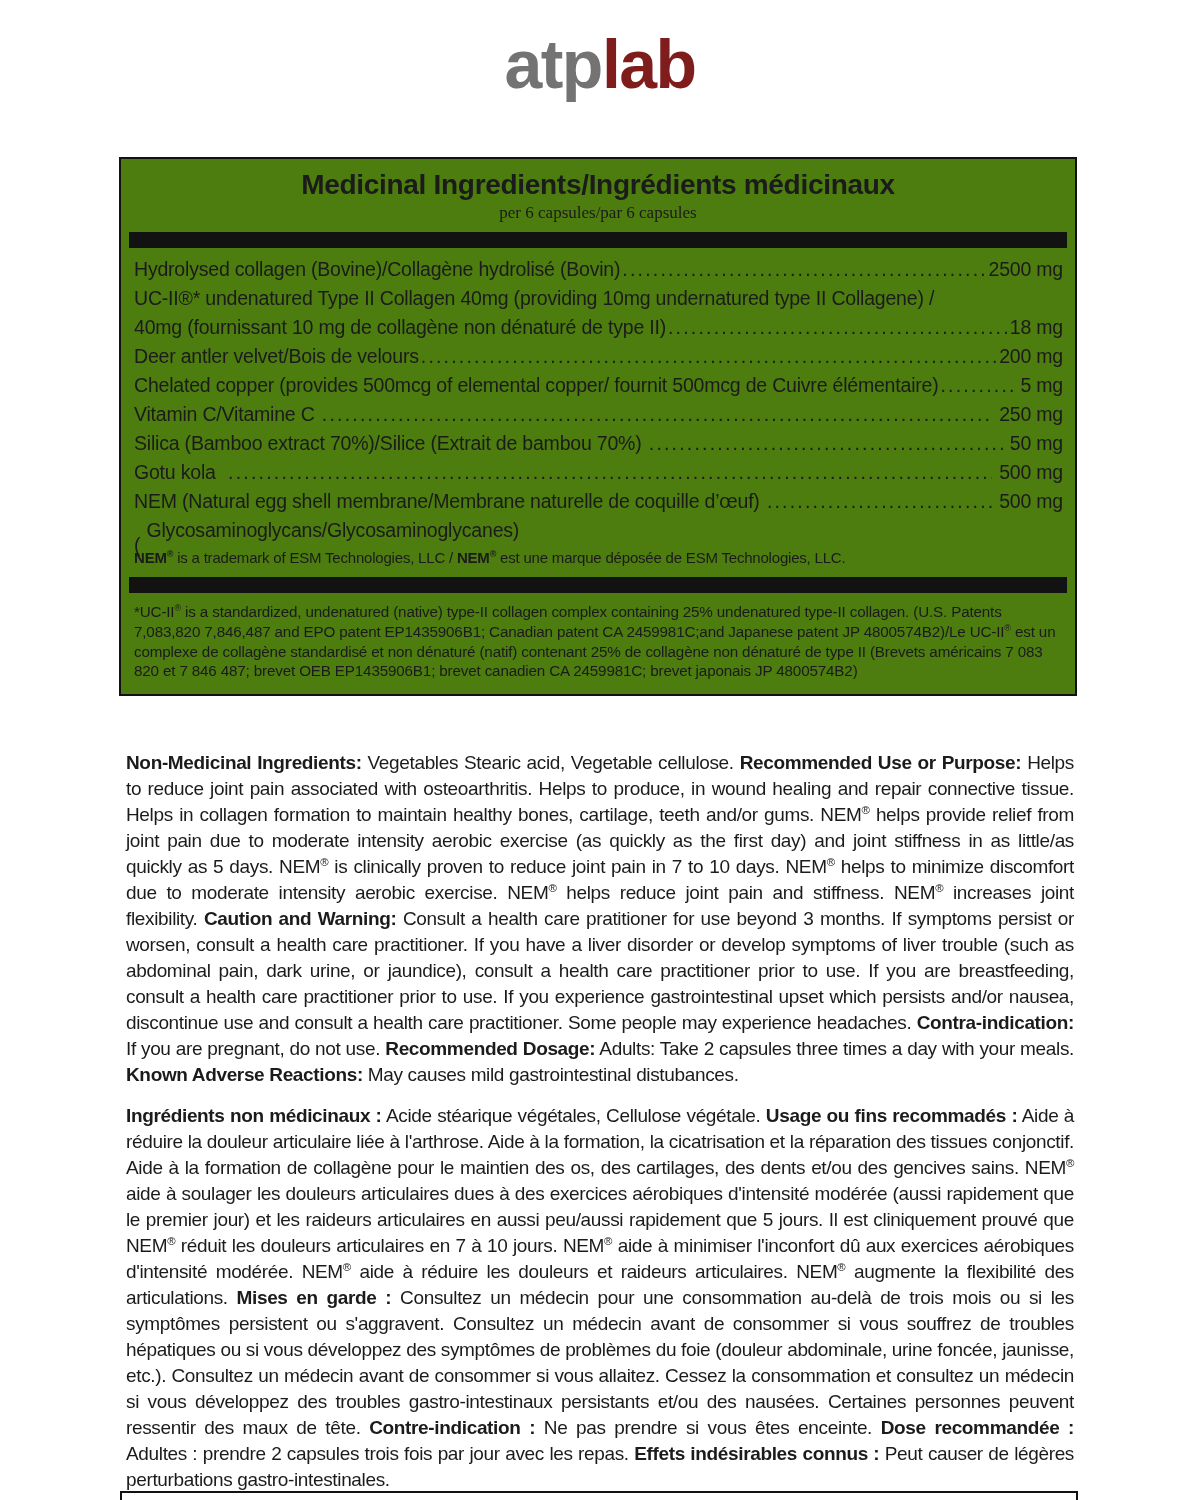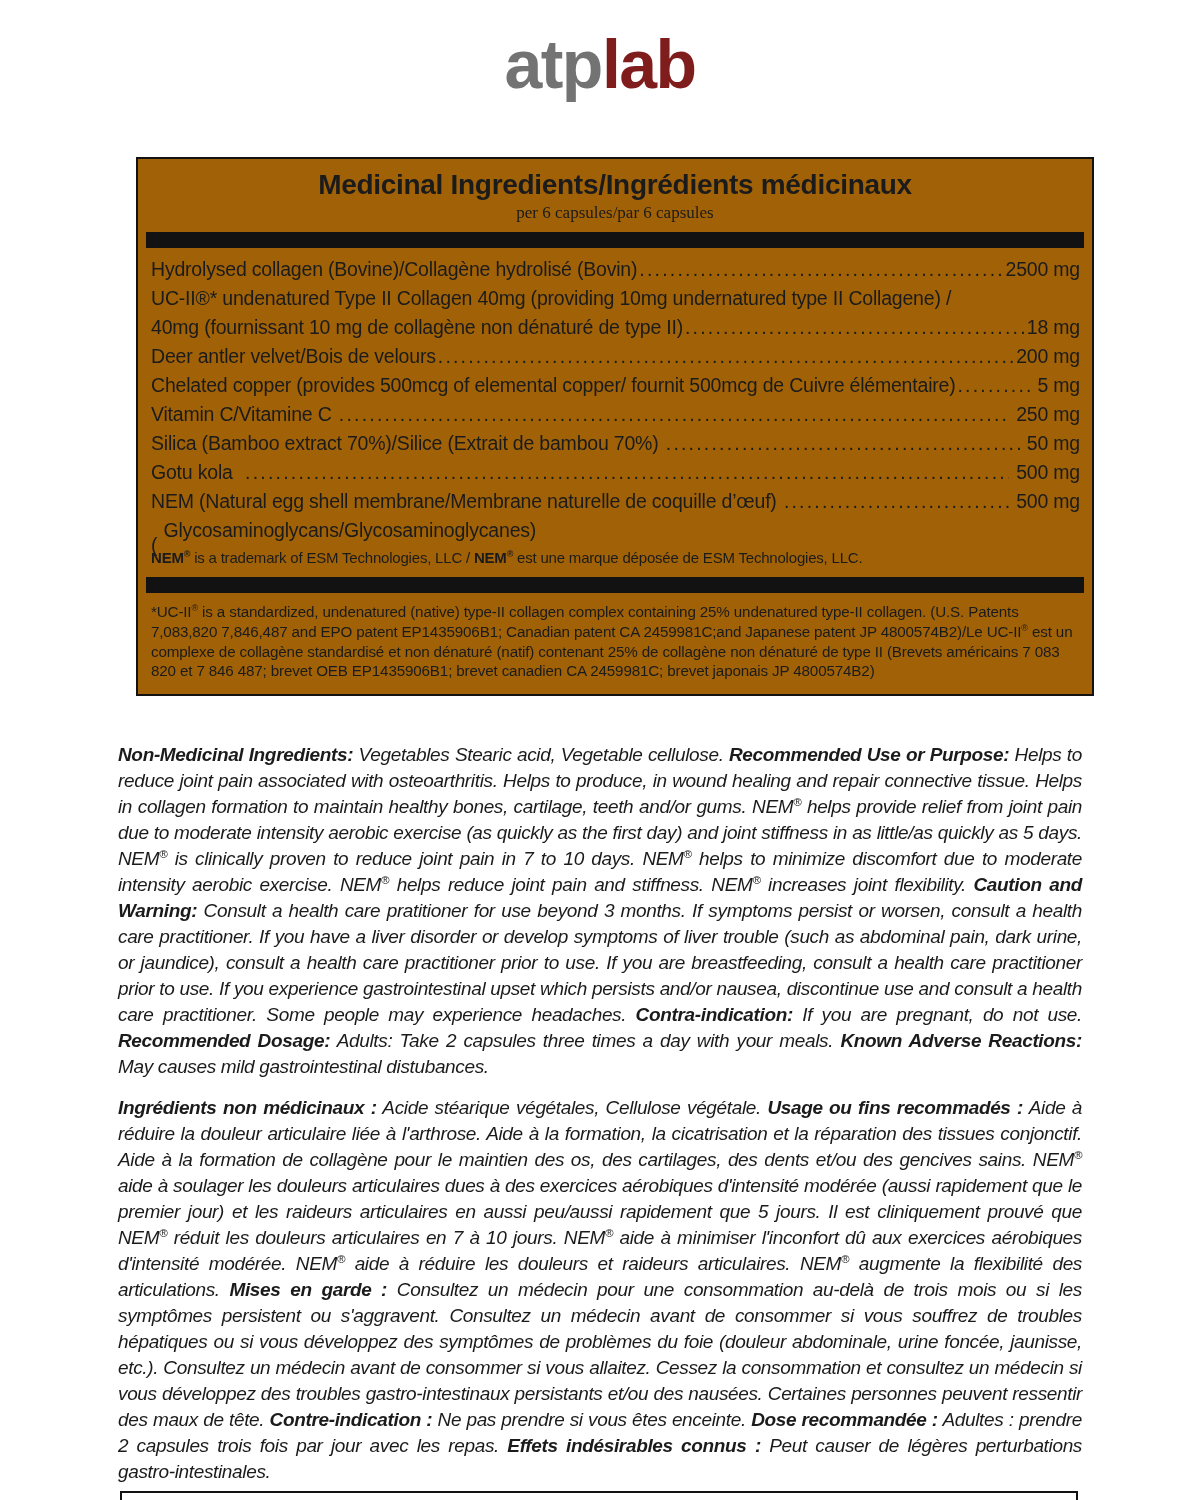--- a/index.html
+++ b/index.html
@@ -13,22 +13,22 @@
   .logo {
     position: absolute; top: 24px; left: 0; width: 100%;
     text-align: center; font-size: 68px; font-weight: bold; letter-spacing: -1.5px;
     line-height: 80px;
   }
   .logo .atp { color: #737373; }
   .logo .lab { color: #7f1d1d; }
 
   
   .panel {
-    position: absolute; left: 136px; top: 157px; width: 958px;
-    border: 2px solid #121212; background: #a16207;
+    position: absolute; left: 119px; top: 157px; width: 958px;
+    border: 2px solid #121212; background: #4d7c0f;
   }
   .panel-title {
     margin-top: 11px; text-align: center;
     font-size: 28px; font-weight: bold; letter-spacing: -0.3px; line-height: 30px;
   }
   .panel-subtitle { text-align: center; font-size: 17px; line-height: 21px; margin-top: 2px; font-family: Liberation Serif, serif; }
   .bar { height: 16px; background: #121212; margin: 9px 8px 0 8px; }
   .rows {
     margin: 7px 12px 0 13px;
     font-size: 19.5px; line-height: 29px; letter-spacing: -0.2px;
@@ -48,21 +48,21 @@
     margin: 9px 14px 13px 13px;
     font-size: 15.2px; line-height: 19.8px; letter-spacing: -0.15px;
   }
 
   
   .bodytext {
     position: absolute; left: 118px; top: 742px; width: 964px;
     font-size: 19px; line-height: 26px; letter-spacing: -0.35px;
     text-align: justify;
   }
-  .bodytext p { margin: 0; font-style: italic; }
+  .bodytext p { margin: 8px; }
   .bodytext p + p { margin-top: 15px; }
   b { font-weight: bold; }
 
   
   .bottom-edge {
     position: absolute; left: 120px; top: 1491px; width: 958px; height: 9px;
     border: 2px solid #121212; border-bottom: none; background: #fff;
   }
 </style>
 </head>

